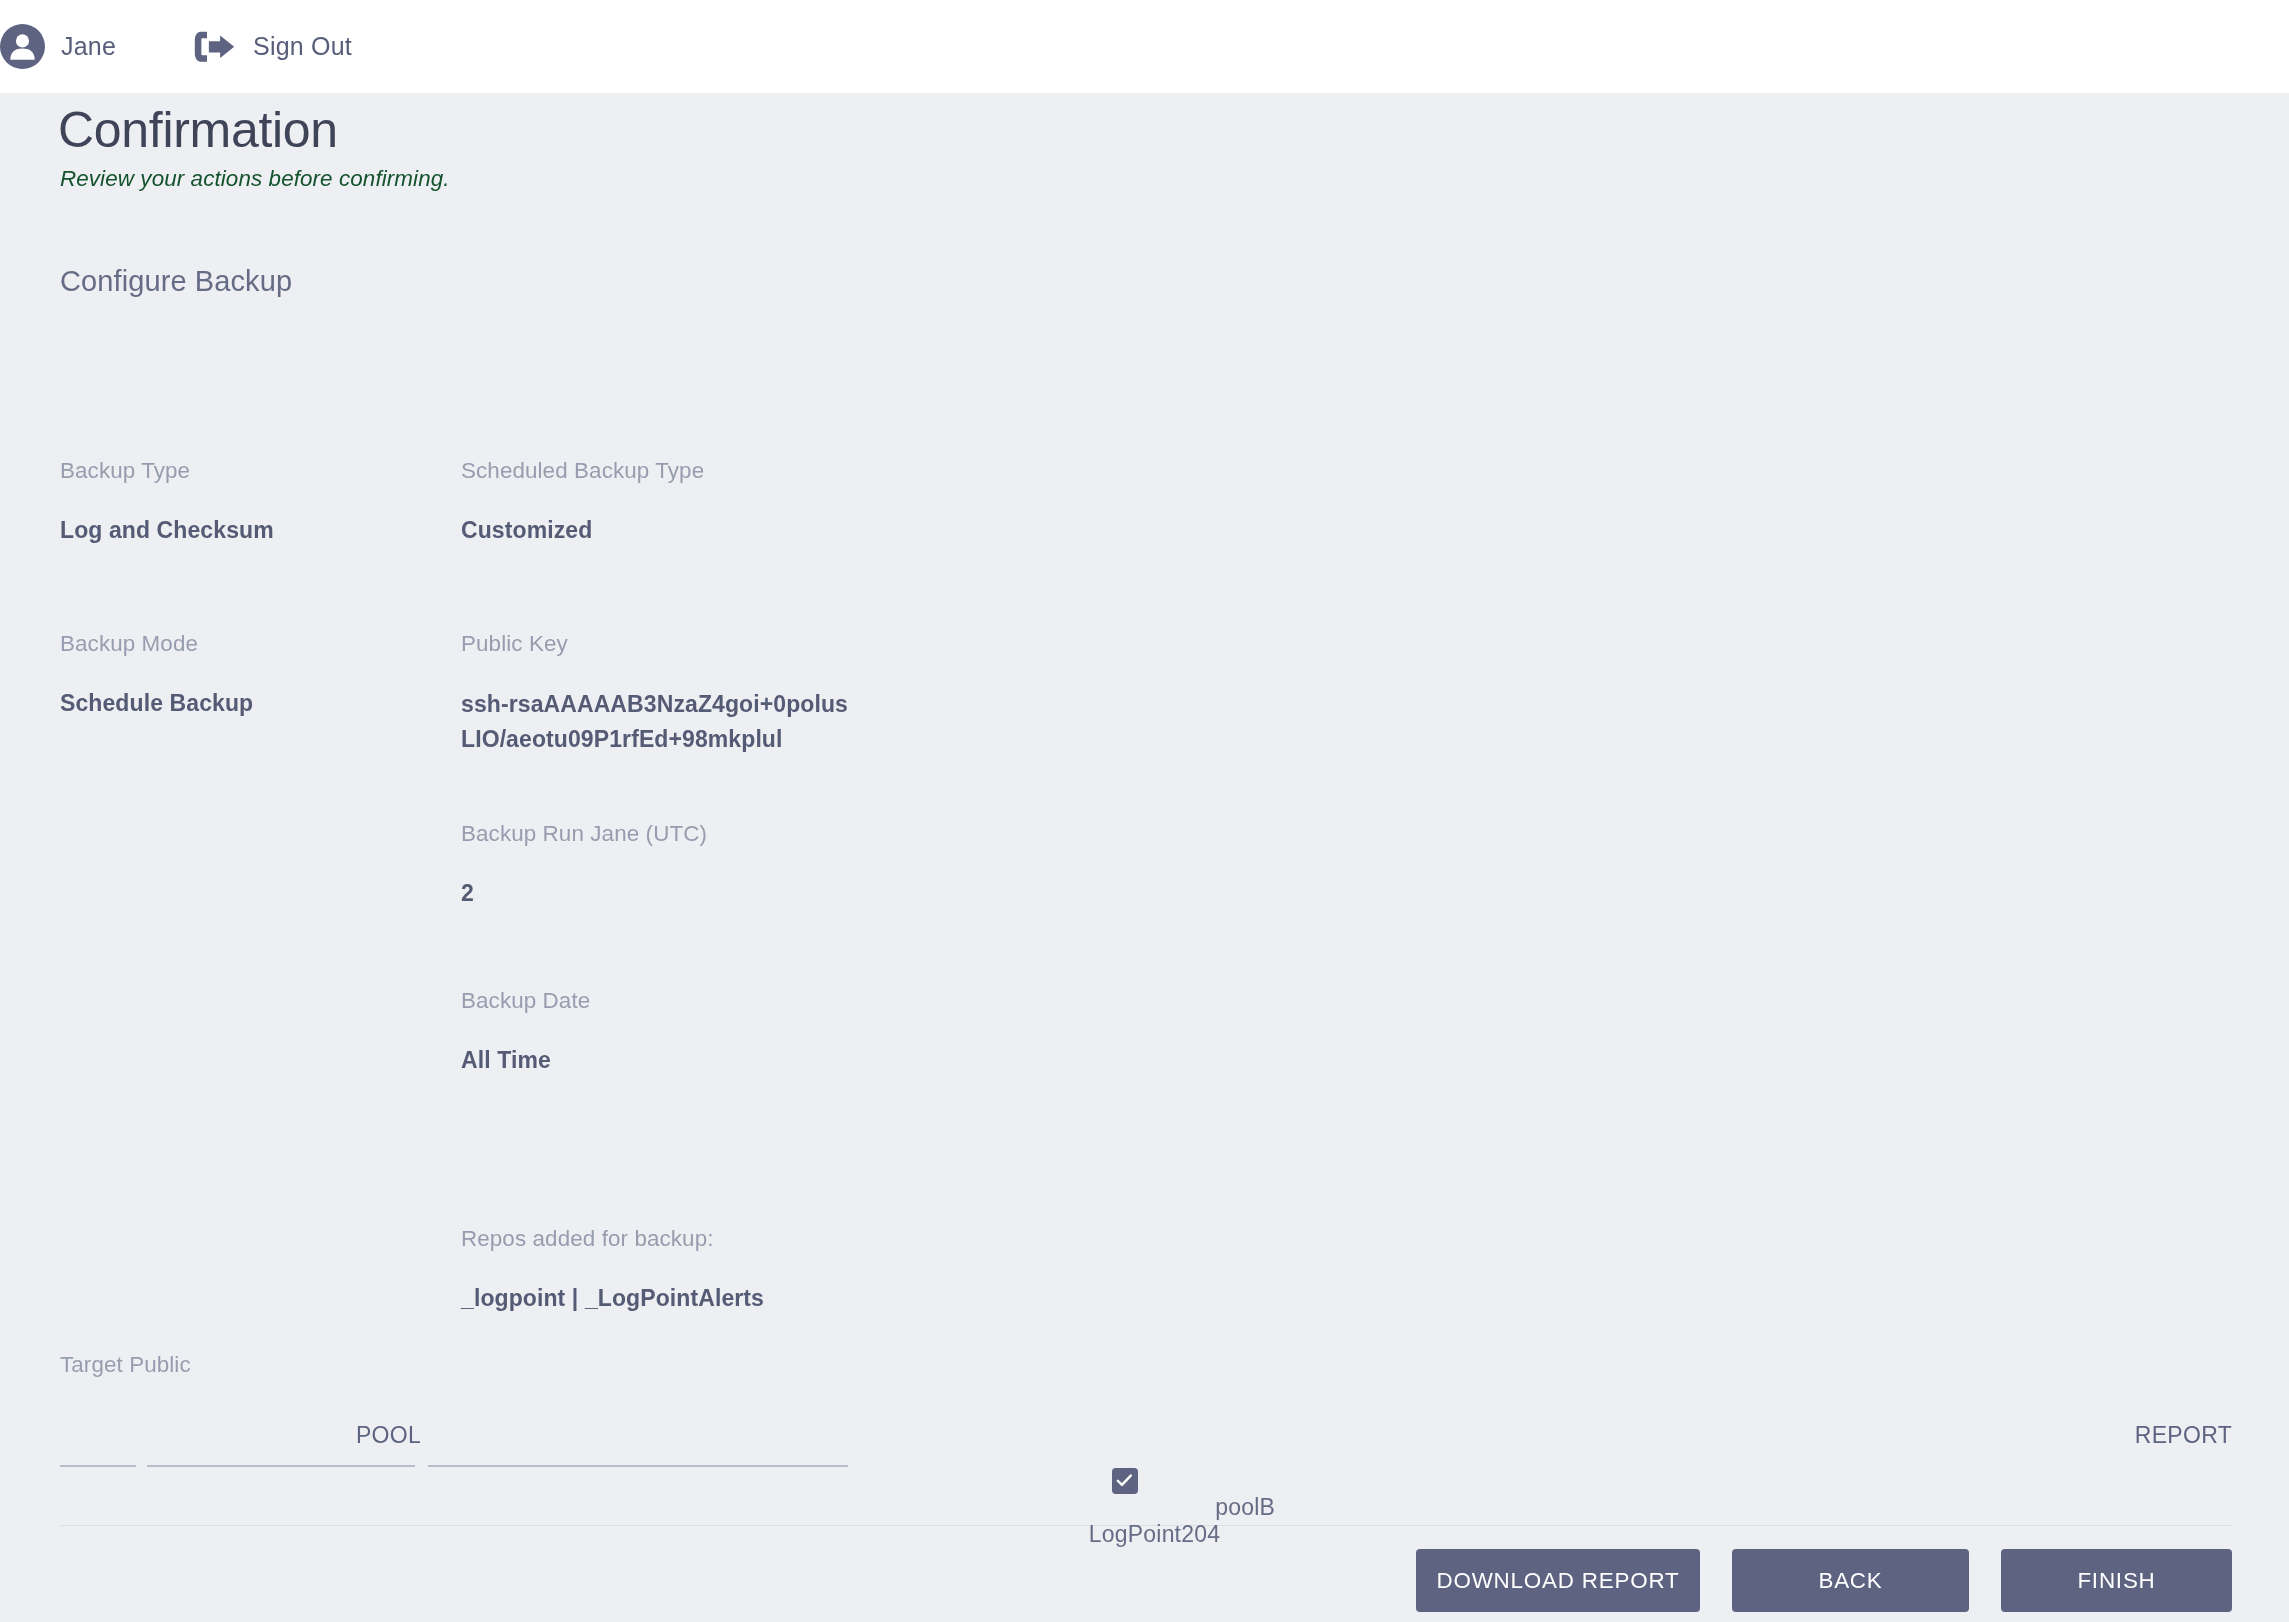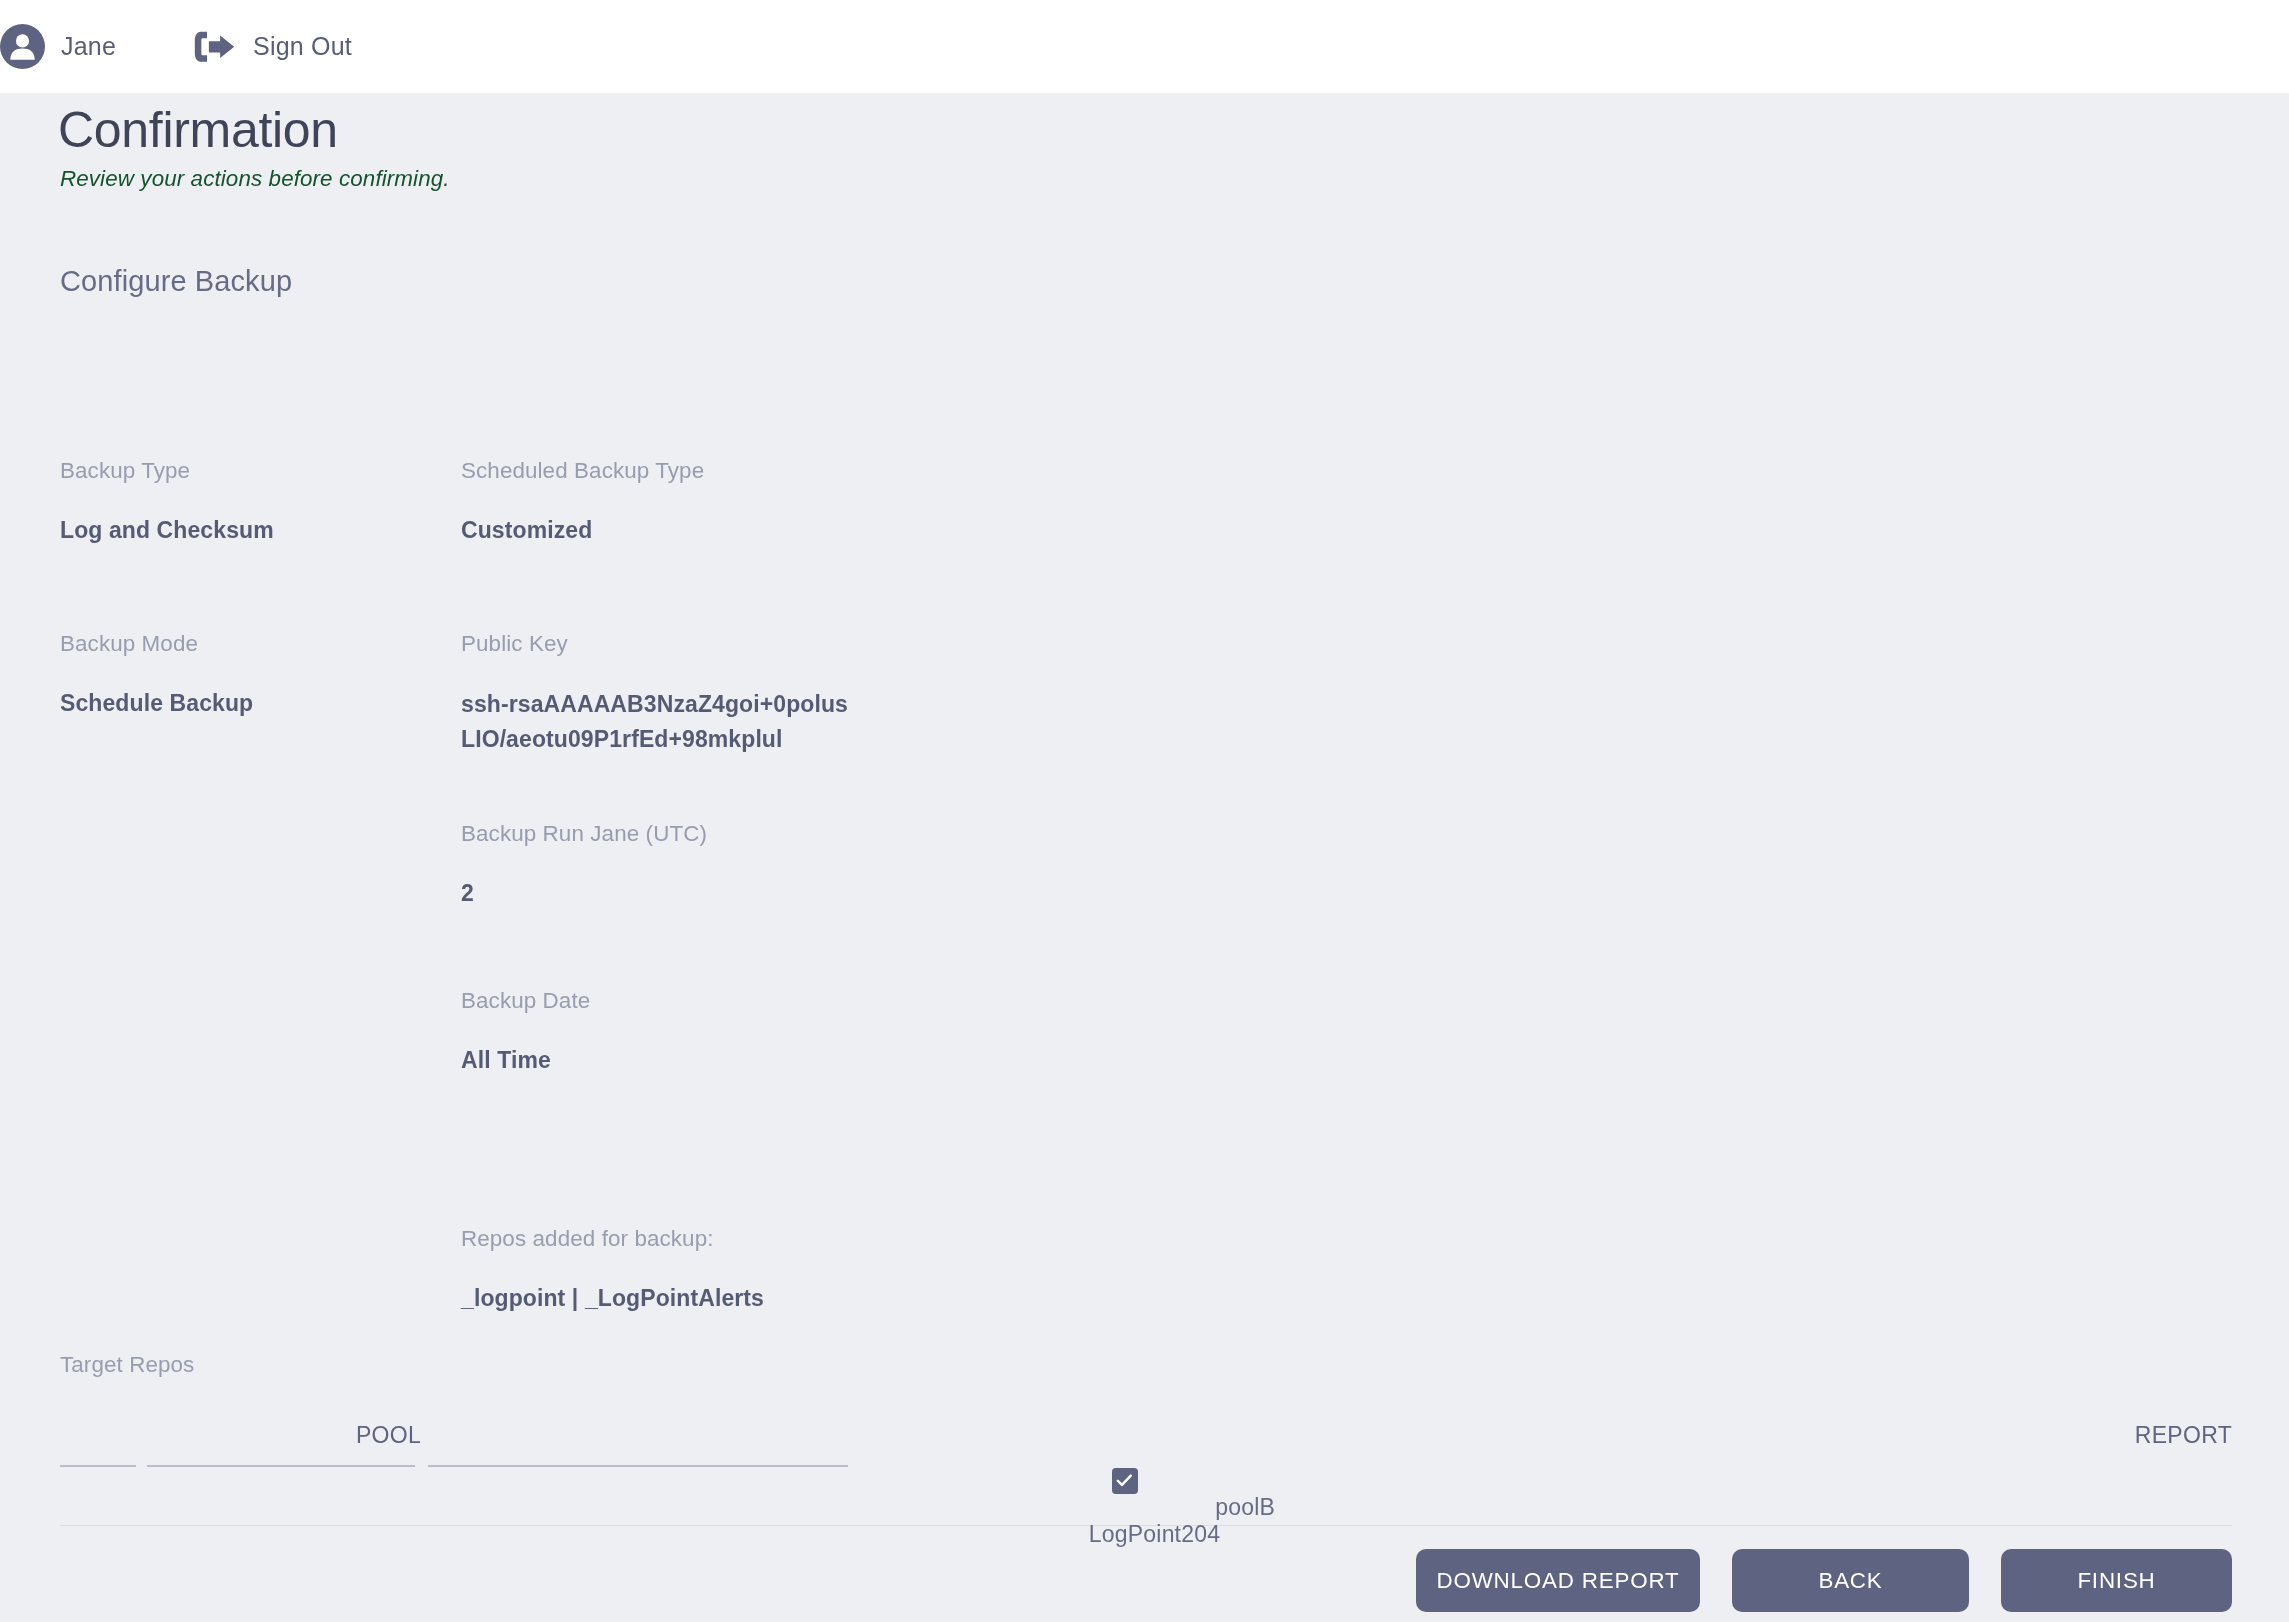--- a/index.html
+++ b/index.html
@@ -183,21 +183,21 @@
     display: flex;
     justify-content: flex-end;
     align-items: center;
     gap: 32px;
     padding-right: 58px;
   }
   .btn {
     background: #5d6380;
     color: #ffffff;
     border: none;
-    border-radius: 10px;
+    border-radius: 4px;
     height: 63px;
     font-family: "Liberation Sans", sans-serif;
     font-size: 22.4px;
     letter-spacing: 0.8px;
     cursor: pointer;
     display: flex;
     align-items: center;
     justify-content: center;
   }
   .btn-download { width: 284px; }
@@ -287,21 +287,21 @@
 
     <div class="gap-76"></div>
 
     <div class="field">
       <div class="field-label">Repos added for backup:</div>
       <div class="field-value">_logpoint | _LogPointAlerts</div>
     </div>
 
   </div>
 
-  <div class="target-filter-label">Target Repos</div>
+  <div class="target-filter-label">Target Public</div>
 
   <div class="table">
 
     <div class="thead">
       <div class="th th-check"></div>
       <div class="th th-pool">POOL</div>
       <div class="th th-machine">REPORT</div>
     </div>
 
     <div class="thead-rules">

